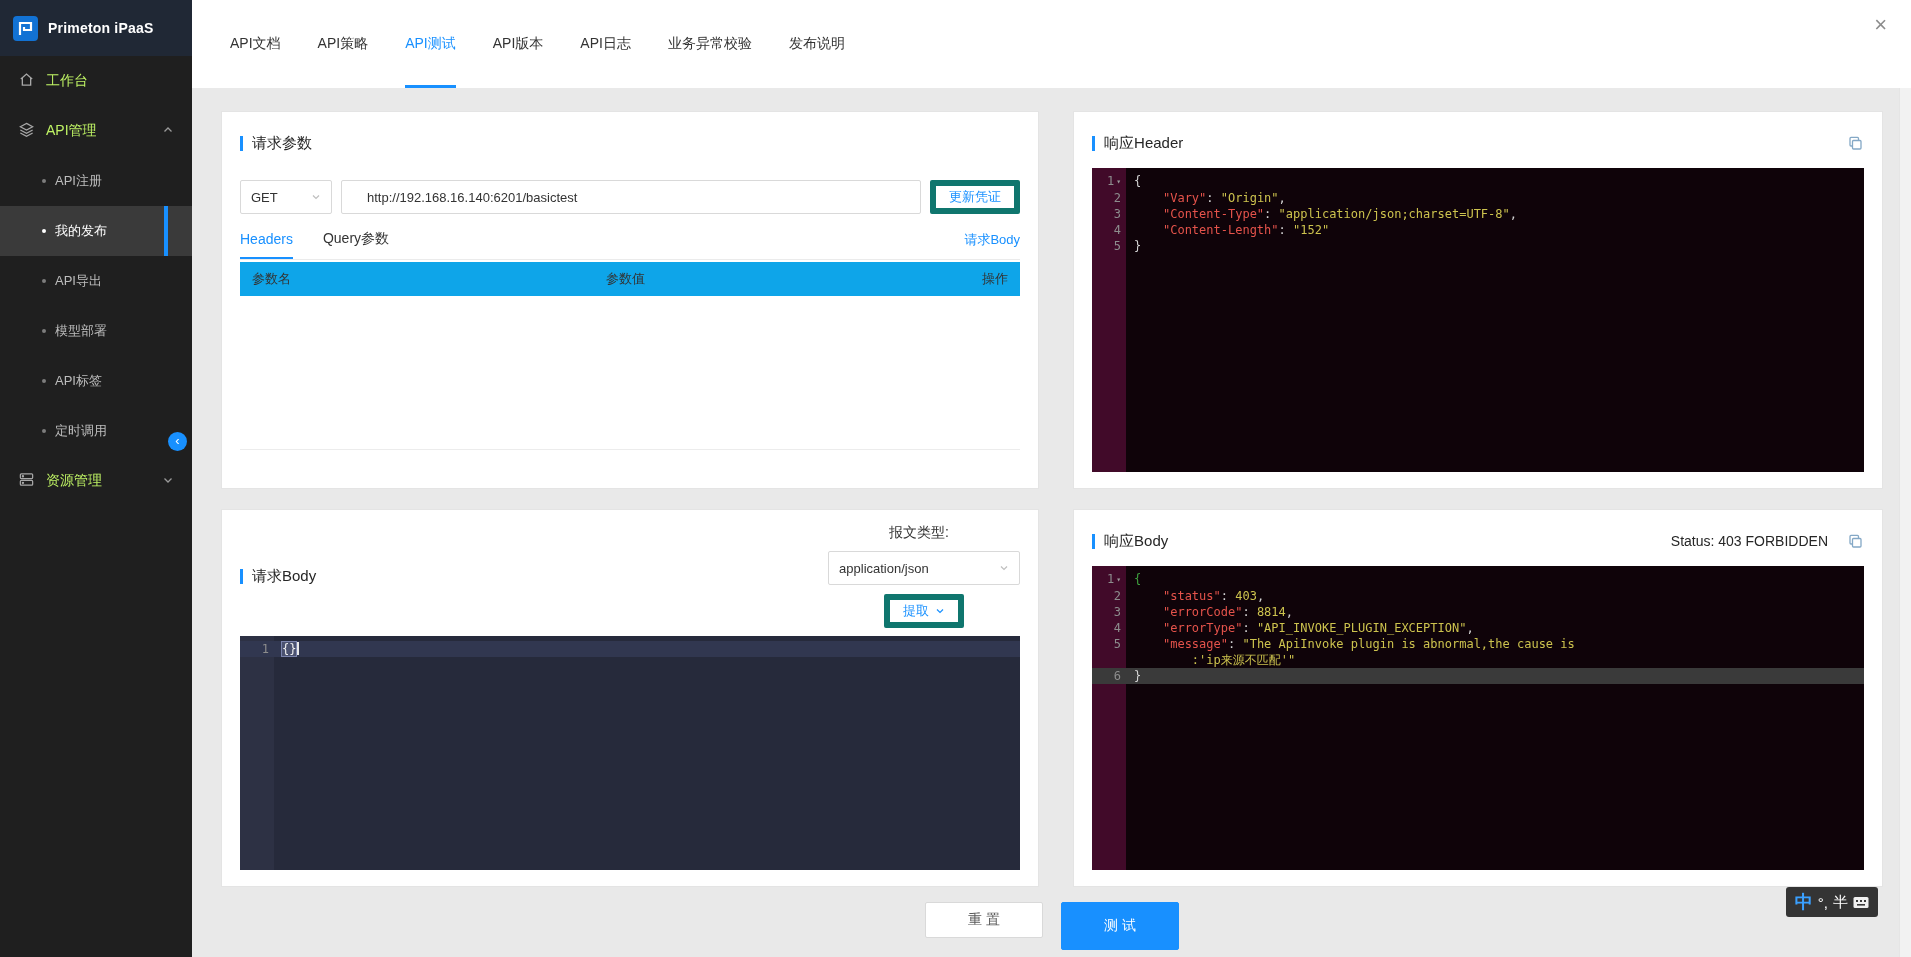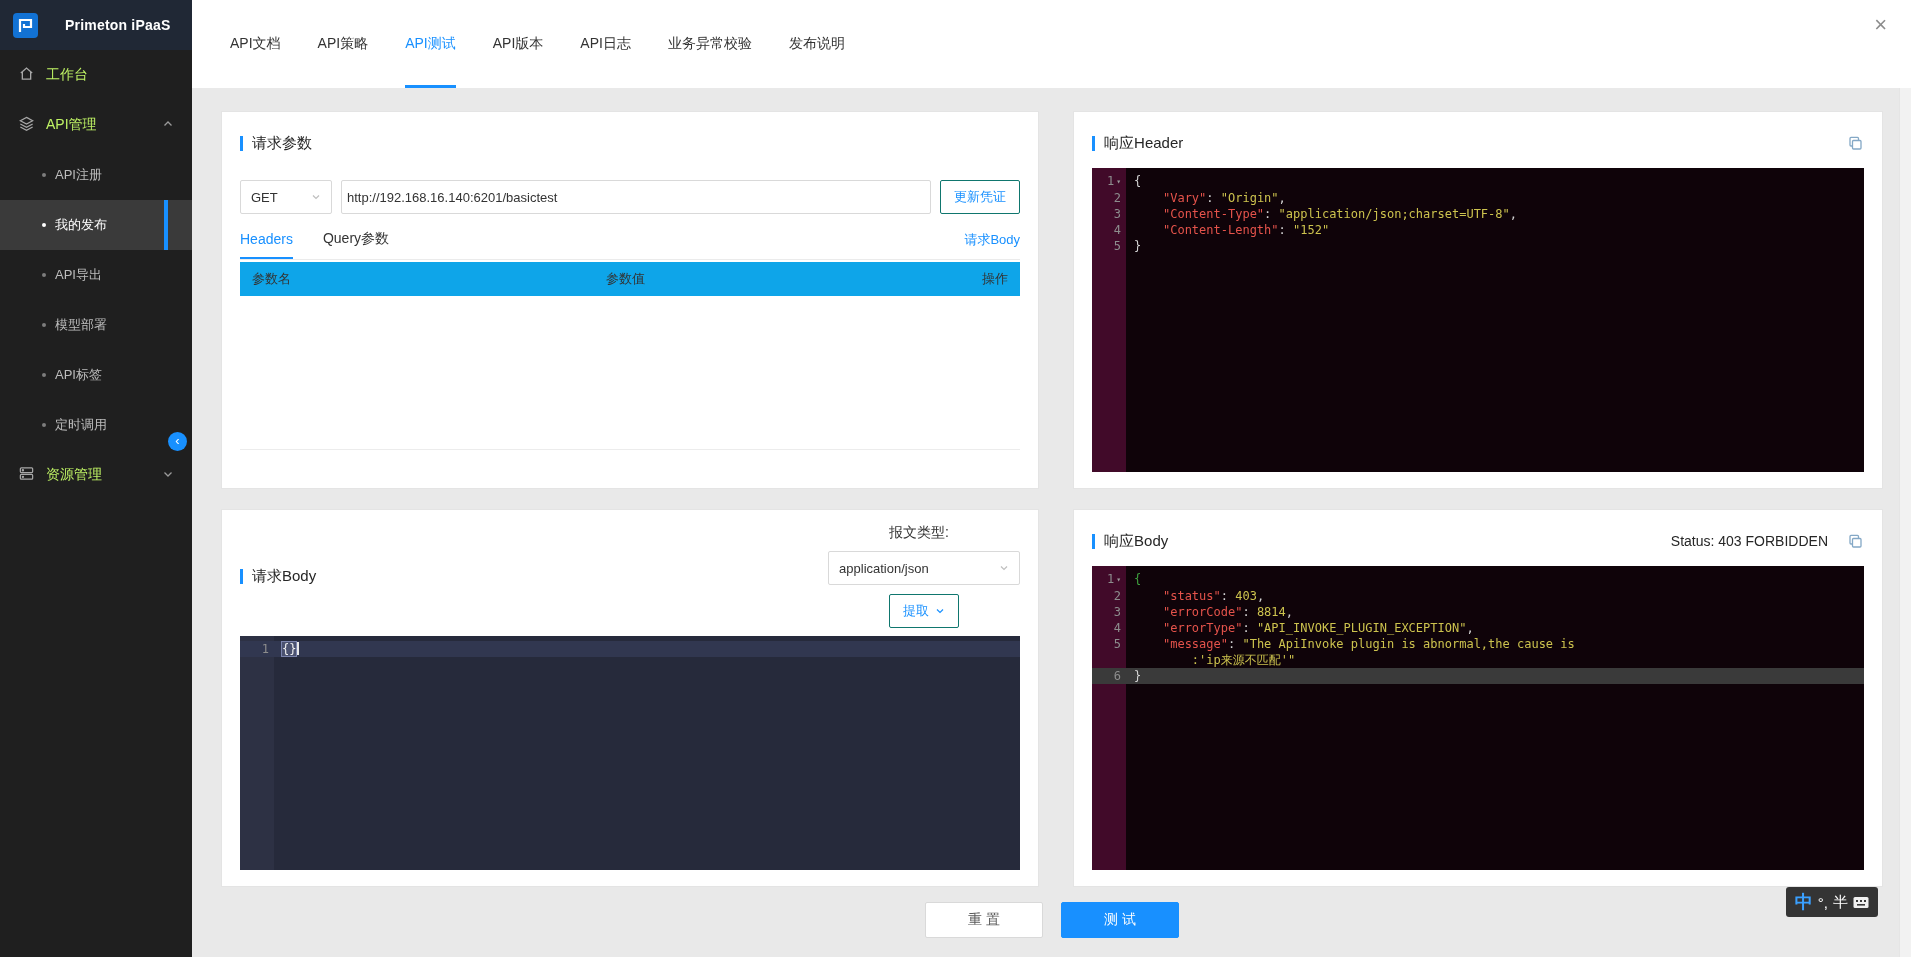--- a/index.html
+++ b/index.html
@@ -2,21 +2,21 @@
 <html><head>
 <meta charset="utf-8">
 <style>
   * { box-sizing: border-box; margin: 0; padding: 0; }
   html,body { width:1911px; height:957px; overflow:hidden; }
   body { font-family:"Liberation Sans","DejaVu Sans",sans-serif; background:#e9e9e9; color:#333; }
   .screen { display:flex; width:1911px; height:957px; }
 
   
   .sidebar { width:192px; background:#1f1f1f; flex-shrink:0; position:relative; color:#c9c9c9; }
-  .logo-row { height:50px; display:flex; align-items:center; gap:26px; padding:0 12px; background:#202835; }
+  .logo-row { height:56px; display:flex; align-items:center; gap:9px; padding:0 12px; background:#202835; }
   .logo-icon { width:27px; height:27px; flex-shrink:0; }
   .logo-text { color:#fff; font-weight:700; font-size:14px; letter-spacing:.2px; }
   .nav-item { height:50px; display:flex; align-items:center; gap:11px; padding:12px 18px; font-size:14px; color:#bef264; cursor:pointer; }
   .nav-item .chev { margin-left:auto; }
   .nav-sub-item { height:50px; display:flex; align-items:center; padding-left:42px; font-size:13px; color:#bdbdbd; cursor:pointer; position:relative; }
   .nav-sub-item .dot { width:4px; height:4px; border-radius:50%; background:#7d7d7d; margin-right:9px; flex-shrink:0; }
   .nav-sub-item.active { background:#3a3a3a; color:#fff; }
   .nav-sub-item.active .dot { background:#fff; }
   .nav-sub-item.active::after { content:""; position:absolute; right:24px; top:0; bottom:0; width:4px; background:#1890ff; }
   .collapse-handle { position:absolute; right:5px; top:432px; width:19px; height:19px; border-radius:50%; background:#1890ff; color:#fff; font-size:13px; line-height:17px; text-align:center; cursor:pointer; }
@@ -35,23 +35,23 @@
   .panel { background:#fff; border:1px solid #e4e4e4; height:378px; padding:14px 18px 16px; display:flex; flex-direction:column; }
   .panel-title { display:flex; align-items:center; gap:9px; font-size:15px; color:#262626; min-height:34px; }
   .tbar { width:3px; height:15px; background:#1890ff; flex-shrink:0; }
   .spacer { flex:1; }
 
   
   .req-line { display:flex; gap:9px; margin-top:20px; }
   .select { height:34px; border:1px solid #d9d9d9; border-radius:2px; background:#fff; display:flex; align-items:center; justify-content:space-between; gap:8px; padding:0 10px; font-size:13px; color:#333; cursor:pointer; }
   .method-select { width:92px; flex-shrink:0; }
   .type-select { width:192px; font-size:13px; }
-  .text-input { height:34px; border:1px solid #d9d9d9; border-radius:2px; padding:0 5px; font-size:13px; color:#333; outline:none; font-family:inherit; background:#fff; }
+  .text-input { height:34px; border:1px solid #d9d9d9; border-radius:2px; padding:0 25px; font-size:13px; color:#333; outline:none; font-family:inherit; background:#fff; }
   .url-input { flex:1; }
-  .btn-outline { height:34px; padding:0 13px; background:#fff; border:1px solid #0f766e; color:#1890ff; border-radius:2px; font-size:13px; cursor:pointer; display:flex; align-items:center; gap:6px; font-family:inherit; }
+  .btn-outline { height:34px; padding:0 13px; background:#fff; border:6px solid #0f766e; color:#1890ff; border-radius:2px; font-size:13px; cursor:pointer; display:flex; align-items:center; gap:6px; font-family:inherit; }
   .subtabs { display:flex; align-items:center; gap:30px; border-bottom:1px solid #ebebeb; height:40px; margin-top:6px; }
   .subtab { font-size:14px; color:#333; cursor:pointer; height:100%; display:flex; align-items:center; border-bottom:2px solid transparent; }
   .subtab.active { color:#1890ff; border-bottom-color:#1890ff; }
   .link { margin-left:auto; color:#1890ff; font-size:13px; cursor:pointer; text-decoration:none; }
   .table-head { display:grid; grid-template-columns:1fr 1fr 48px; gap:24px; align-items:center; background:#0ea5e9; height:34px; padding:0 12px; font-size:13px; color:#333; margin-top:2px; }
   .table-head .right { text-align:right; }
   .table-row { display:grid; grid-template-columns:1fr 1fr 48px; gap:24px; align-items:center; padding:12px 12px 0 8px; }
   .table-row .cell-input { width:100%; height:33px; }
   .add-icon { justify-self:end; cursor:pointer; display:flex; }
   .table-empty { flex:1; border-bottom:1px solid #ececec; margin-bottom:22px; }
@@ -77,21 +77,21 @@
   .cursor { display:inline-block; width:2px; height:13px; background:#e8e8e8; vertical-align:-2px; margin-left:1px; }
 
   .type-label { font-size:14px; color:#333; margin-right:10px; font-weight:400; }
   .title-controls { display:flex; align-items:center; gap:9px;flex-direction:column; }
   .status-text { font-size:14px; color:#262626; margin-right:10px; }
   .copy-icon { cursor:pointer; display:flex; }
 
   
   .footer-actions { display:flex; justify-content:center; gap:18px; margin-top:15px; }
   .btn-default { width:118px; height:36px; background:#fff; border:1px solid #d9d9d9; border-radius:2px; color:#595959; font-size:14px; cursor:pointer; font-family:inherit; }
-  .btn-primary { width:118px; height:36px; background:#1890ff; border:1px solid #1890ff; border-radius:2px; color:#fff; font-size:14px; cursor:pointer; font-family:inherit; }
+  .btn-primary { width:118px; height:48px; background:#1890ff; border:1px solid #1890ff; border-radius:2px; color:#fff; font-size:14px; cursor:pointer; font-family:inherit; }
 
   
   .ime { position:absolute; right:33px; bottom:40px; height:30px; background:rgba(42,42,42,.95); border-radius:3px; display:flex; align-items:center; gap:5px; padding:0 9px; color:#fff; font-size:15px; }
   .ime-lang { color:#3aa0ff; font-weight:700; font-size:18px; }
   .ime-kb { display:flex; }
 </style>
 </head>
 <body>
 
 <div class="screen">

